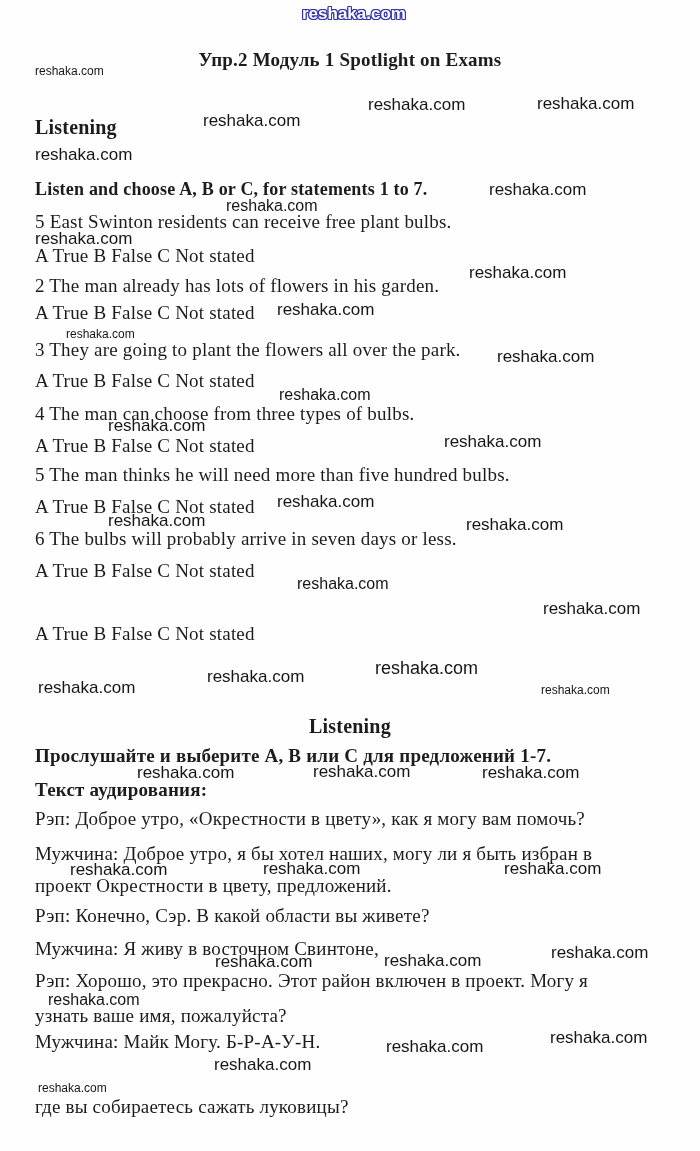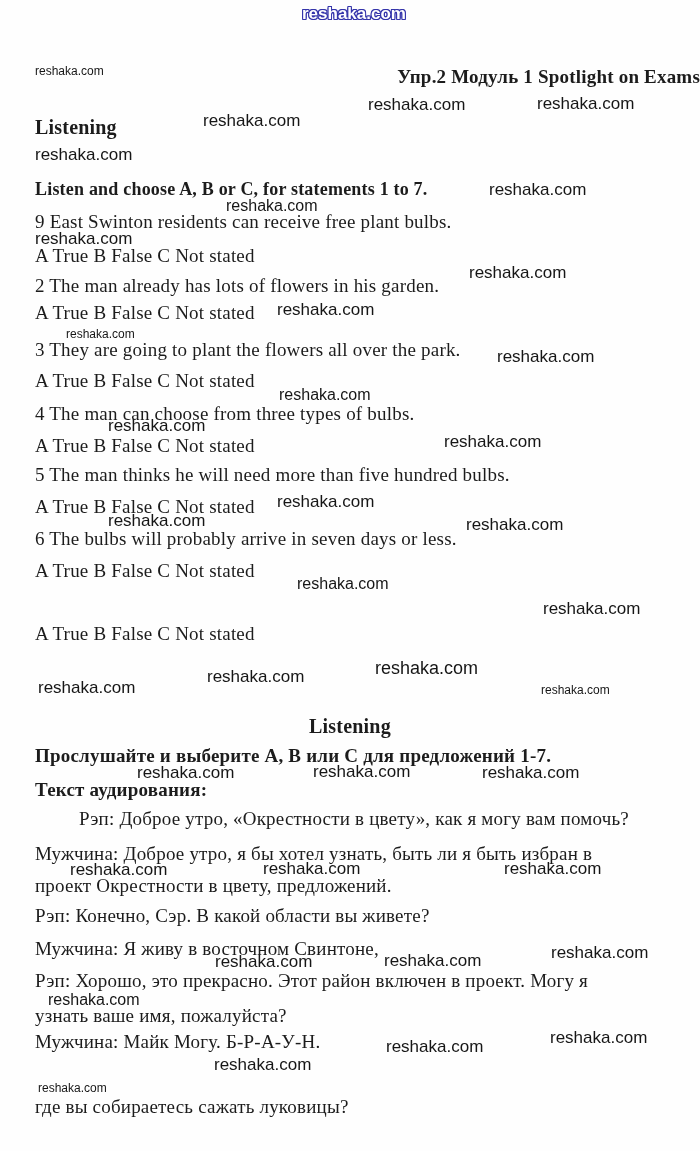--- a/index.html
+++ b/index.html
@@ -81,26 +81,26 @@
       <span class="wm" style="left: 551px; top: 944px; font-size: 17px;">reshaka.com</span>
       <span class="wm" style="left: 215px; top: 953px; font-size: 17px;">reshaka.com</span>
       <span class="wm" style="left: 384px; top: 952px; font-size: 17px;">reshaka.com</span>
       <span class="wm" style="left: 48px; top: 992px; font-size: 16px;">reshaka.com</span>
       <span class="wm" style="left: 550px; top: 1029px; font-size: 17px;">reshaka.com</span>
       <span class="wm" style="left: 386px; top: 1038px; font-size: 17px;">reshaka.com</span>
       <span class="wm" style="left: 214px; top: 1056px; font-size: 17px;">reshaka.com</span>
       <span class="wm" style="left: 38px; top: 1082px; font-size: 12px;">reshaka.com</span>
     </div>
 
-  <div class="line center bold" style="top:67px;text-align:right;">Упр.2 Модуль 1 Spotlight on Exams</div>
+  <div class="line center bold" style="top:50px;">Упр.2 Модуль 1 Spotlight on Exams</div>
 
   <div class="line bold size20" style="top:116px;">Listening</div>
   <div class="line bold size18" style="top:180px;">Listen and choose A, B or C, for statements 1 to 7.</div>
 
-  <div class="line" style="top:212px;">9 East Swinton residents can receive free plant bulbs.</div>
+  <div class="line" style="top:212px;">5 East Swinton residents can receive free plant bulbs.</div>
   <div class="line" style="top:246px;">A True B False C Not stated</div>
 
   <div class="line" style="top:276px;">2 The man already has lots of flowers in his garden.</div>
   <div class="line" style="top:303px;">A True B False C Not stated</div>
 
   <div class="line" style="top:340px;">3 They are going to plant the flowers all over the park.</div>
   <div class="line" style="top:371px;">A True B False C Not stated</div>
 
   <div class="line" style="top:404px;">4 The man can choose from three types of bulbs.</div>
   <div class="line" style="top:436px;">A True B False C Not stated</div>
@@ -110,22 +110,22 @@
 
   <div class="line" style="top:529px;">6 The bulbs will probably arrive in seven days or less.</div>
   <div class="line" style="top:561px;">A True B False C Not stated</div>
 
   <div class="line" style="top:624px;">A True B False C Not stated</div>
 
   <div class="line center bold size20" style="top:715px;">Listening</div>
   <div class="line bold" style="top:746px;">Прослушайте и выберите А, В или С для предложений 1-7.</div>
   <div class="line bold" style="top:780px;">Текст аудирования:</div>
 
-  <div class="line" style="top:809px;margin-left:44px;">Рэп: Доброе утро, «Окрестности в цвету», как я могу вам помочь?</div>
-  <div class="line" style="top:844px;">Мужчина: Доброе утро, я бы хотел узнать, быть ли я быть избран в</div>
+  <div class="line" style="top:809px;">Рэп: Доброе утро, «Окрестности в цвету», как я могу вам помочь?</div>
+  <div class="line" style="top:844px;">Мужчина: Доброе утро, я бы хотел наших, могу ли я быть избран в</div>
   <div class="line" style="top:876px;">проект Окрестности в цвету, предложений.</div>
   <div class="line" style="top:939px;">Мужчина: Я живу в восточном Свинтоне,</div>
   <div class="line" style="top:906px;">Рэп: Конечно, Сэр. В какой области вы живете?</div>
   <div class="line" style="top:971px;">Рэп: Хорошо, это прекрасно. Этот район включен в проект. Могу я</div>
   <div class="line" style="top:1006px;">узнать ваше имя, пожалуйста?</div>
   <div class="line" style="top:1032px;">Мужчина: Майк Могу. Б-Р-А-У-Н.</div>
   <div class="line" style="top:1097px;">где вы собираетесь сажать луковицы?</div>
 
 </div>
 

